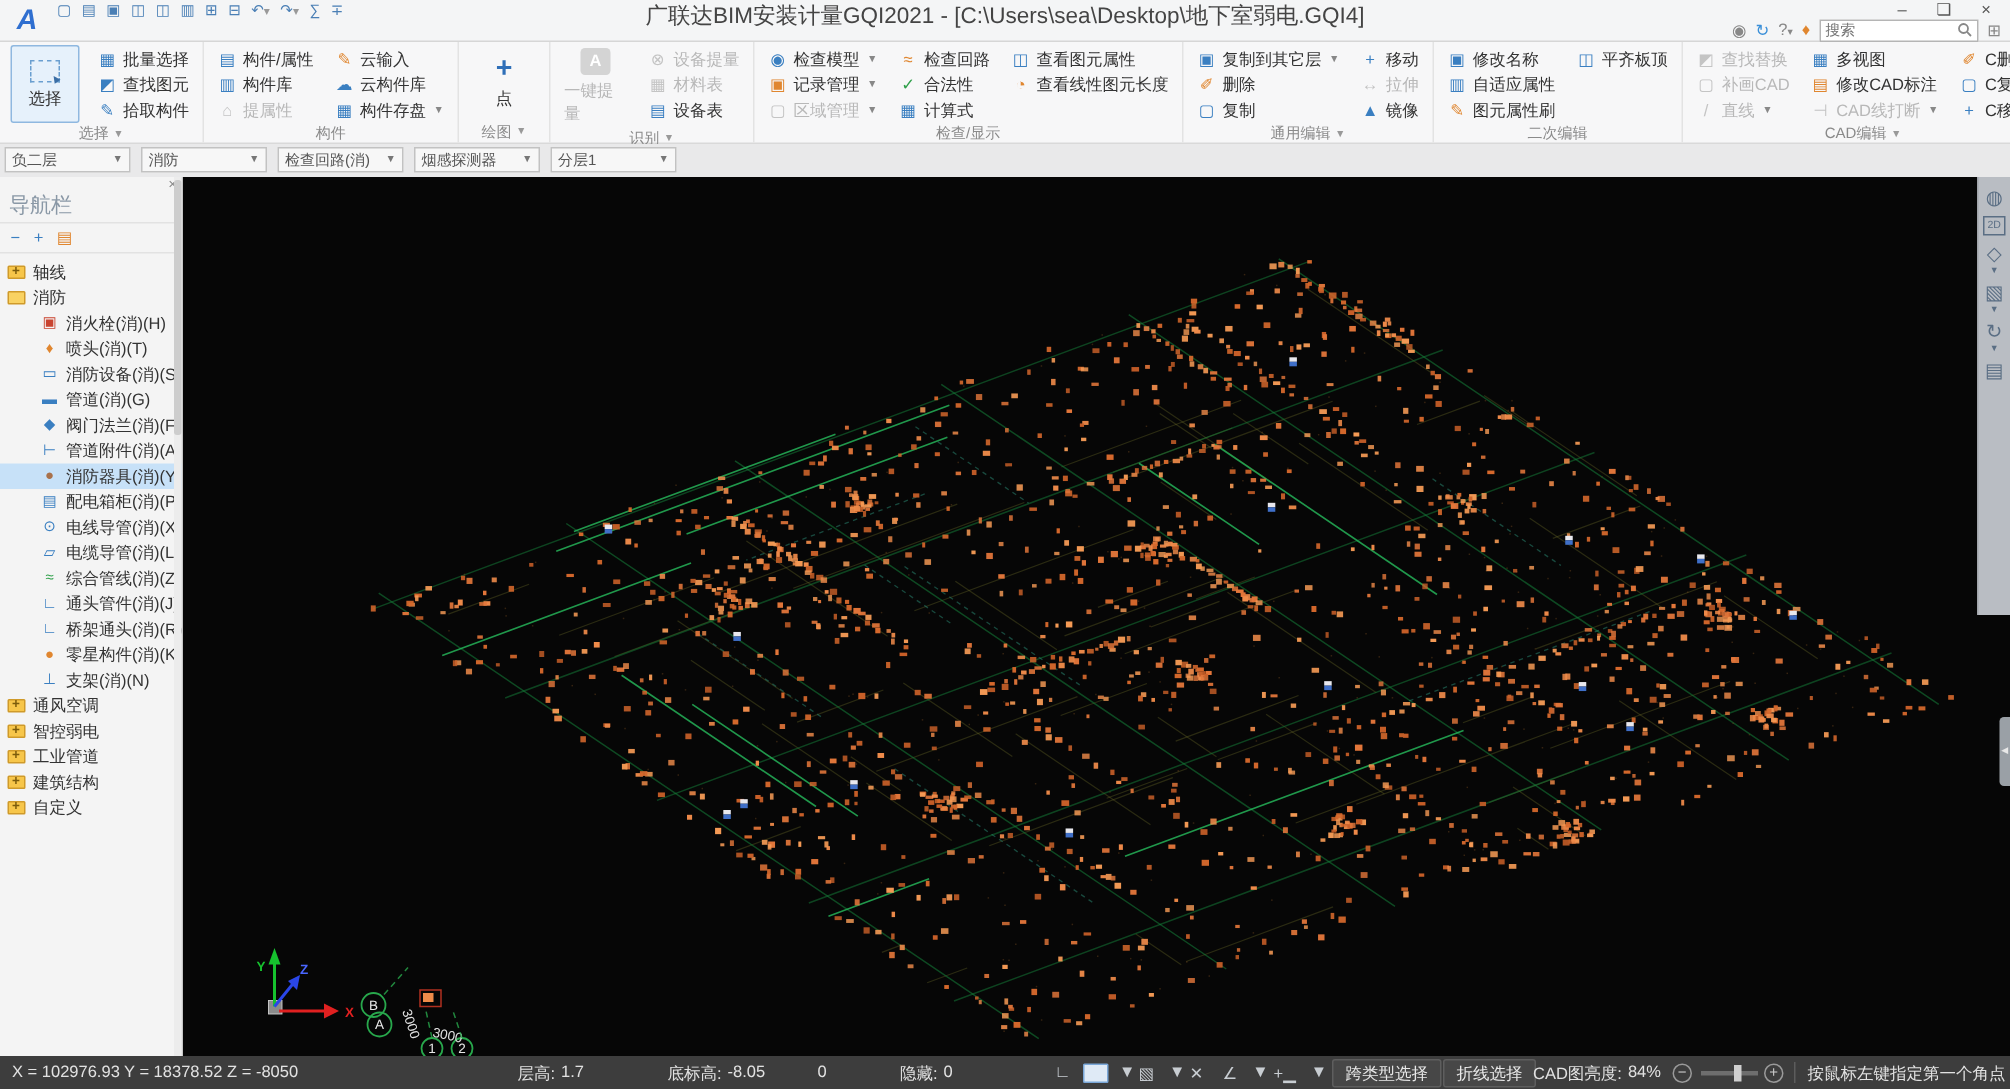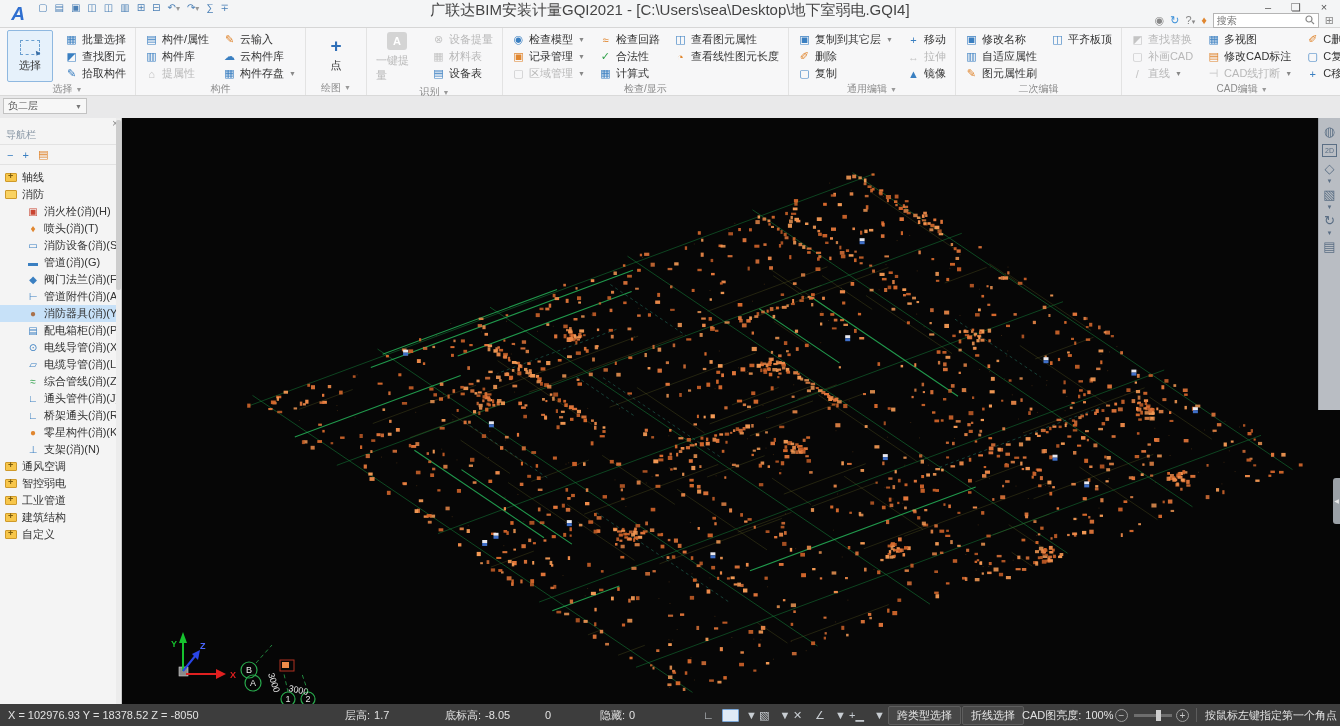--- a/index.html
+++ b/index.html
@@ -38,29 +38,29 @@
   .akey-icon { width:20px; height:18px; background:#d4d4d4; color:#fff; font-weight:bold; text-align:center; line-height:18px; border-radius:3px; font-size:11px; }
   .bcol { display:flex; flex-direction:column; padding-top:1px; }
   .sbtn { height:17px; display:flex; align-items:center; gap:4px; white-space:nowrap; color:#333; padding:0 2px; }
   .sbtn.disabled { color:#b8b8b8; }
   .sbtn.disabled .ic { color:#c4c4c4 !important; }
   .ic { width:13px; text-align:center; font-size:11px; flex:0 0 13px; }
   .ic-blue { color:#3a7fc1; } .ic-orange { color:#e0862f; } .ic-green { color:#2fa04a; } .ic-red { color:#c94430; } .ic-brown { color:#a9714b; }
   .ddc { font-size:7px; color:#888; margin-left:1px; }
 
   
-  .toolbar-row { position:absolute; top:96px; left:0; right:0; height:40px; background:#e9e9ea; border-bottom:1px solid #cfcfcf; display:flex; gap:7px; padding:2px 3px;flex-direction:column; }
+  .toolbar-row { position:absolute; top:96px; left:0; right:0; height:40px; background:#e9e9ea; border-bottom:1px solid #cfcfcf; display:flex; gap:7px; padding:2px 3px; }
   .tdrop { width:84px; height:17px; background:#f7f7f7; border:1px solid #c2c2c2; color:#555; font-size:10px; display:flex; align-items:center; justify-content:space-between; padding:0 4px; }
   .tdrop .caret { font-size:7px; color:#777; }
 
   
   .main { position:absolute; top:118px; left:0; right:0; bottom:22px; display:flex; }
   .sidebar { width:122px; background:#f4f4f4; border-right:1px solid #c6c6c6; position:relative; }
   .sb-close { position:absolute; top:0; right:3px; color:#888; font-size:10px; }
-  .sb-header { padding:10px 6px 2px 6px; color:#8a98a6; font-size:10px; border-bottom:1px solid #e2e2e2; }
+  .sb-header { padding:10px 6px 2px 6px; color:#8a98a6; font-size:14px; border-bottom:1px solid #e2e2e2; }
   .sb-tools { height:20px; display:flex; align-items:center; gap:9px; padding:0 7px; border-bottom:1px solid #e2e2e2; font-size:11px; }
   .tree { padding-top:4px; }
   .titem { height:17px; display:flex; align-items:center; gap:5px; padding-left:5px; white-space:nowrap; color:#333; }
   .titem.child { padding-left:27px; }
   .titem.selected { background:#c7e1f8; }
   .titem .tg { width:12px; flex:0 0 12px; text-align:center; font-size:10px; }
   .folder { width:12px; height:9px; background:#f7c64a; border:1px solid #cf9a2a; border-radius:1px; position:relative; flex:0 0 12px; }
   .folder.plus::after { content:"+"; position:absolute; left:2px; top:-2px; font-size:9px; line-height:9px; color:#7c5c0c; font-weight:bold; }
   .folder.open { background:#f9d262; }
   .sb-scroll { position:absolute; right:0; top:0; bottom:0; width:5px; background:#ececec; }
@@ -2475,21 +2475,21 @@
         <span class="sb-ico c">▼</span>
       </span>
     <span class="abs" style="left:888px">
         <span class="sb-btn">跨类型选择</span>
       </span>
     <span class="abs" style="left:962px">
         <span class="sb-btn">折线选择</span>
       </span>
     <span class="abs" style="left:1022px">
         <span>CAD图亮度:</span>
-        <span>100%</span>
+        <span>84%</span>
       </span>
     <span class="abs" style="left:1115px">
         <span class="mini-circle">−</span>
       </span>
     <span class="abs" style="left:1134px">
         <span class="sl-track">
           <span class="sl-thumb"></span>
         </span>
       </span>
     <span class="abs" style="left:1176px">

